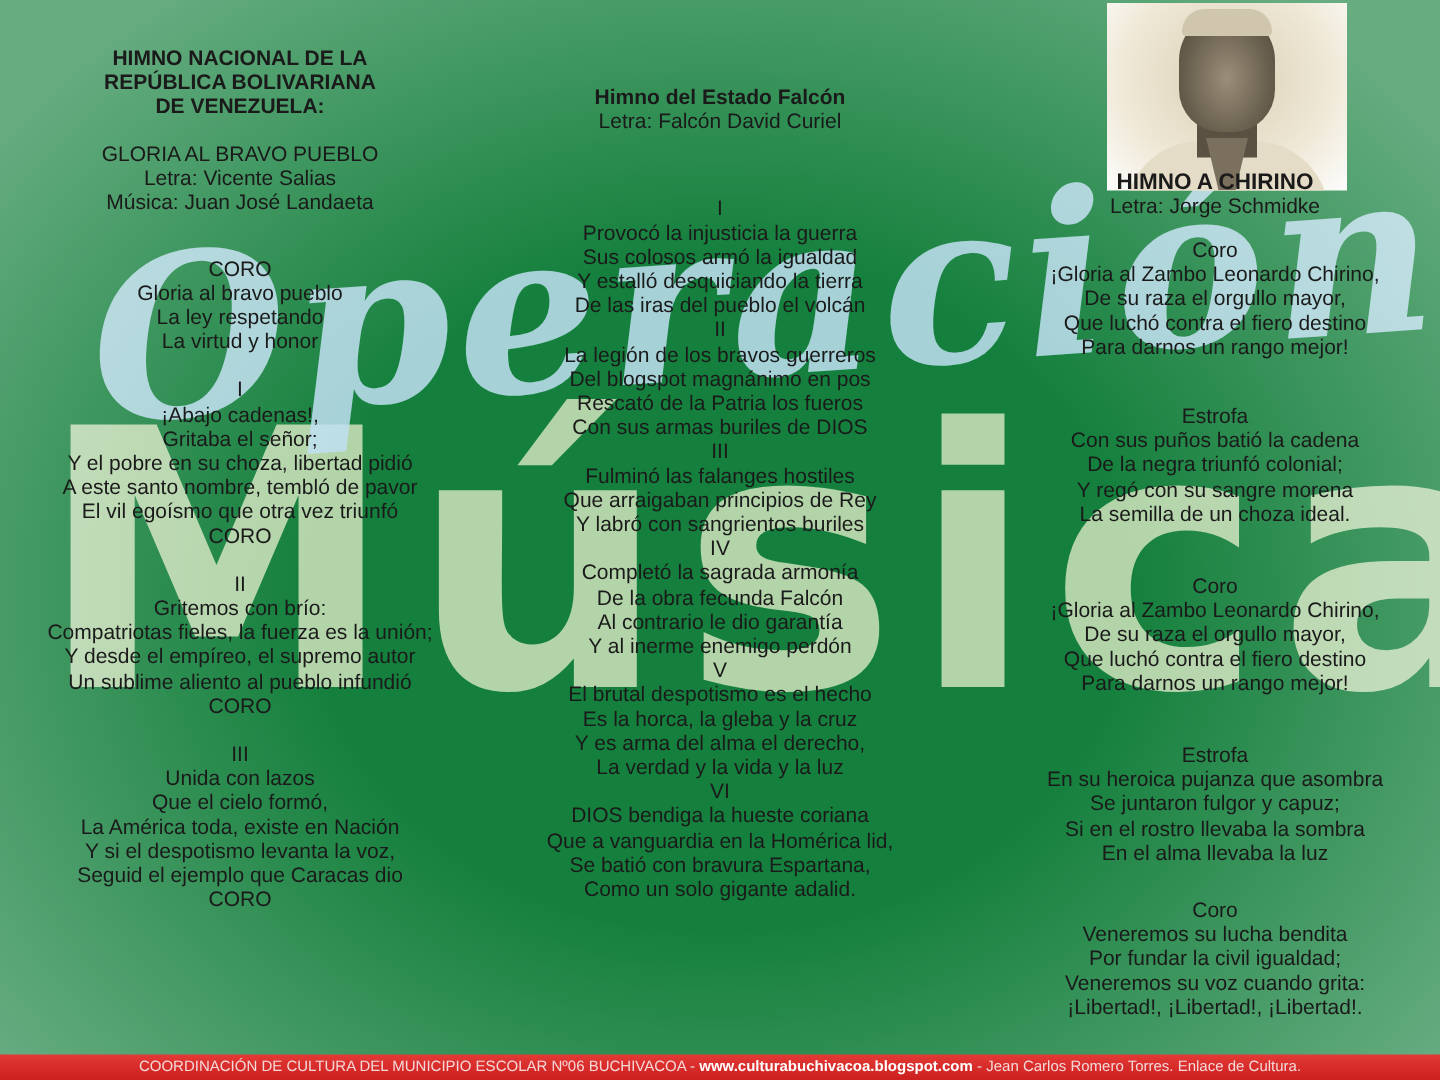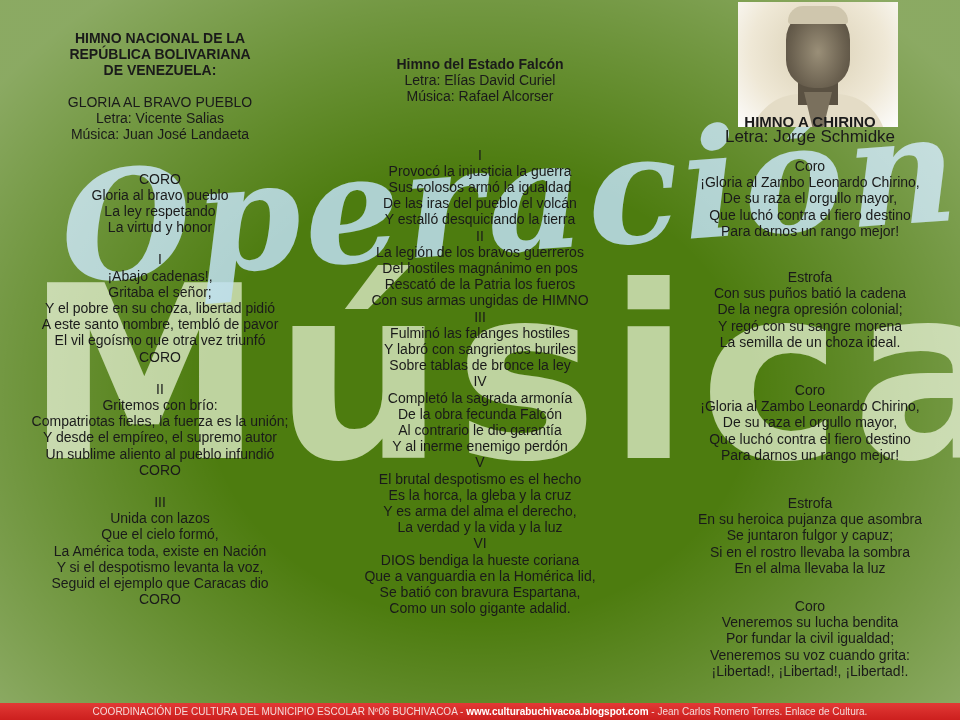--- a/index.html
+++ b/index.html
@@ -2,21 +2,21 @@
 <html><head>
 <meta charset="utf-8">
 <style>
   html, body { margin: 0; padding: 0; }
   body {
     width: 960px; height: 720px; overflow: hidden; position: relative;
     background: #ffffff;
     font-family: "Liberation Sans", sans-serif;
     color: #1a1a1a;
   }
-  .page { position: absolute; left: 0; top: 0; width: 960px; height: 720px; background: #4d7c0f; }
+  .page { position: absolute; left: 0; top: 0; width: 960px; height: 720px; background: #15803d; }
 
   
   .wm { position: absolute; pointer-events: none; font-family: "DejaVu Serif", serif; font-weight: bold; }
   .wm-top {
     left: 60px; top: 110px; font-size: 150px; color: #bfe0f2; font-style: italic;
     letter-spacing: 4px; transform: rotate(-4deg); opacity: 0.85;
   }
   .wm-bottom {
     left: 25px; top: 235px; font-size: 240px; color: #dbe9c4; letter-spacing: 10px;
     opacity: 0.8; font-family: "DejaVu Sans", sans-serif;
@@ -30,21 +30,21 @@
   .col .line { display: block; white-space: nowrap; }
   .col .gap { display: block; height: 16px; }
 
   .col-left { left: 10px; width: 300px; top: 30px; }
   .col-left .h-title { font-weight: bold; font-size: 14px; line-height: 16px; }
   .col-mid { left: 330px; width: 300px; top: 56px; }
   .col-mid .h-title { font-weight: bold; }
   .col-mid .meta { font-size: 14px; }
   .col-right { left: 660px; width: 300px; top: 113px; }
   .col-right .h-title { font-weight: bold; font-size: 15px; line-height: 17px; }
-  .col-right .sub { font-size: 17px; line-height: 14px; }
+  .col-right .sub { font-size: 14px; line-height: 14px; }
 
   .portrait {
     position: absolute; left: 738px; top: 2px; width: 160px; height: 125px;
     background: radial-gradient(ellipse at 50% 40%, #d9cfb3 0%, #efe8d6 60%, #fdfdfd 100%);
     overflow: hidden;
   }
   .portrait .head {
     position: absolute; left: 48px; top: 6px; width: 64px; height: 80px; border-radius: 32px 32px 28px 28px;
     background: radial-gradient(ellipse at 50% 55%, #9a8f78 0%, #6a604f 60%, #4d4538 100%);
   }
@@ -119,39 +119,38 @@
     <span class="line">Unida con lazos</span>
     <span class="line">Que el cielo formó,</span>
     <span class="line">La América toda, existe en Nación</span>
     <span class="line">Y si el despotismo levanta la voz,</span>
     <span class="line">Seguid el ejemplo que Caracas dio</span>
     <span class="line">CORO</span>
   </div>
 
   <div class="col col-mid">
     <span class="line h-title">Himno del Estado Falcón</span>
-    <span class="line meta">Letra: Elías David Curiel</span>
-    <span class="line meta">Música: Rafael Alcorser</span>
+    <span class="line meta">Letra: Falcón David Curiel</span>
     <span class="gap"></span>
       <span class="gap" style="height:26px"></span>
 
     <span class="line">I</span>
     <span class="line">Provocó la injusticia la guerra</span>
     <span class="line">Sus colosos armó la igualdad</span>
+    <span class="line">Y estalló desquiciando la tierra</span>
     <span class="line">De las iras del pueblo el volcán</span>
-    <span class="line">Y estalló desquiciando la tierra</span>
     <span class="line">II</span>
     <span class="line">La legión de los bravos guerreros</span>
-    <span class="line">Del hostiles magnánimo en pos</span>
+    <span class="line">Del blogspot magnánimo en pos</span>
     <span class="line">Rescató de la Patria los fueros</span>
-    <span class="line">Con sus armas ungidas de HIMNO</span>
+    <span class="line">Con sus armas buriles de DIOS</span>
     <span class="line">III</span>
     <span class="line">Fulminó las falanges hostiles</span>
+    <span class="line">Que arraigaban principios de Rey</span>
     <span class="line">Y labró con sangrientos buriles</span>
-    <span class="line">Sobre tablas de bronce la ley</span>
     <span class="line">IV</span>
     <span class="line">Completó la sagrada armonía</span>
     <span class="line">De la obra fecunda Falcón</span>
     <span class="line">Al contrario le dio garantía</span>
     <span class="line">Y al inerme enemigo perdón</span>
     <span class="line">V</span>
     <span class="line">El brutal despotismo es el hecho</span>
     <span class="line">Es la horca, la gleba y la cruz</span>
     <span class="line">Y es arma del alma el derecho,</span>
     <span class="line">La verdad y la vida y la luz</span>
@@ -177,21 +176,21 @@
 
     <span class="line">Coro</span>
     <span class="line">¡Gloria al Zambo Leonardo Chirino,</span>
     <span class="line">De su raza el orgullo mayor,</span>
     <span class="line">Que luchó contra el fiero destino</span>
     <span class="line">Para darnos un rango mejor!</span>
     <span class="gap" style="height:30px"></span>
 
     <span class="line">Estrofa</span>
     <span class="line">Con sus puños batió la cadena</span>
-    <span class="line">De la negra opresión colonial;</span>
+    <span class="line">De la negra triunfó colonial;</span>
     <span class="line">Y regó con su sangre morena</span>
     <span class="line">La semilla de un choza ideal.</span>
     <span class="gap" style="height:32px"></span>
 
     <span class="line">Coro</span>
     <span class="line">¡Gloria al Zambo Leonardo Chirino,</span>
     <span class="line">De su raza el orgullo mayor,</span>
     <span class="line">Que luchó contra el fiero destino</span>
     <span class="line">Para darnos un rango mejor!</span>
     <span class="gap" style="height:32px"></span>

